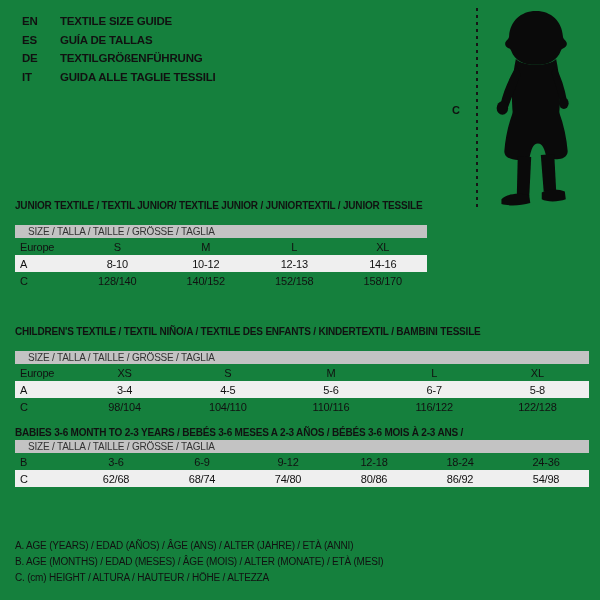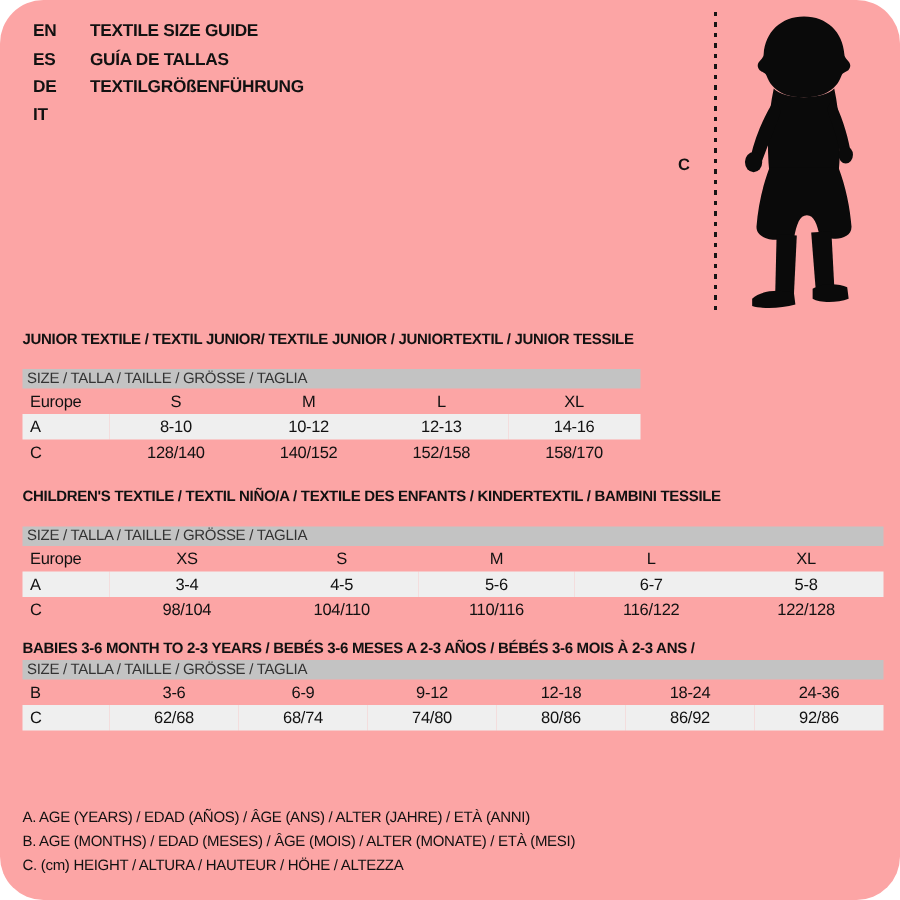--- a/index.html
+++ b/index.html
@@ -1,47 +1,46 @@
 <!DOCTYPE html>
 <html><head>
 <meta charset="utf-8">
 <style>
   * { margin:0; padding:0; box-sizing:border-box; }
   html,body { background:#fff; }
   .page {
-    position:relative; width:600px; height:600px; background:#fca5a5;
+    position:relative; width:600px; height:600px; background:#15803d;
     font-family:"Liberation Sans", sans-serif; color:#111; overflow:hidden;
     letter-spacing:-0.2px;
-    border-radius:29px;
   }
 
   
   .lang-block { position:absolute; top:12px; left:22px; }
   .lang-row { display:flex; line-height:18.5px; font-weight:bold; font-size:11.5px; }
   .lang-code { width:38px; }
 
   
   .figure { position:absolute; top:2px; left:440px; width:152px; height:212px; }
   .dash-line {
     position:absolute; left:36px; top:6px; width:2px; height:199px;
     background:repeating-linear-gradient(to bottom, #161616 0 3px, transparent 3px 7px);
   }
   .marker-label { position:absolute; left:12px; top:102px; font-weight:bold; font-size:11px; }
   .baby-svg { position:absolute; left:48px; top:6px; width:96px; height:202px; }
 
   
   .sec { position:absolute; left:15px; }
-  .sec1 { top:220px; width:412px; }
+  .sec1 { top:199px; width:412px; }
   .sec2 { top:325px; width:574px; }
   .sec3 { top:426px; width:574px; }
   .sec-title { font-weight:bold; font-size:10px; line-height:14px; margin-bottom:12px; }
   .sec3 .sec-title { margin-bottom:0; }
   .size-bar {
     height:13px; background:#c3c3c3; color:#333; font-size:10px;
-    line-height:13px; padding-left:3px;
+    line-height:13px; padding-left:13px;
   }
   table.size-table { width:100%; border-collapse:collapse; table-layout:fixed; }
   table.size-table td { height:17px; font-size:11px; text-align:center; padding:0; }
   table.size-table td.row-label { width:58px; text-align:left; padding-left:5px; }
   table.size-table tr:nth-child(even) td { background:#efefef; }
 
   
   .footnotes { position:absolute; top:538px; left:15px; }
   .footnote { font-weight:normal; font-size:10px; line-height:16px; }
 </style>
@@ -58,20 +57,21 @@
     <div class="lang-row">
       <span class="lang-code">ES</span>
       <span class="lang-title">GUÍA DE TALLAS</span>
     </div>
     <div class="lang-row">
       <span class="lang-code">DE</span>
       <span class="lang-title">TEXTILGRÖßENFÜHRUNG</span>
     </div>
     <div class="lang-row">
       <span class="lang-code">IT</span>
+      <span class="lang-title">GUIDA ALLE TAGLIE TESSILI</span>
     </div>
   </div>
 
   <div class="figure">
     <div class="dash-line"></div>
     <div class="marker-label">C</div>
     <svg class="baby-svg" viewBox="0 0 100 210" xmlns="http://www.w3.org/2000/svg">
       <g fill="#0a0a0a">
         <path d="M50,3 C66,3 77,14 78,29 C78,33 83,34 82,38 C81,42 77,41 76,44 C72,55 62,59 50,59 C38,59 28,55 24,44 C23,41 19,42 18,38 C17,34 22,33 22,29 C23,14 34,3 50,3 Z"></path>
         <path d="M29,53 C25,72 24,92 26,112 L74,112 C76,92 75,72 71,53 C64,61 36,61 29,53 Z"></path>
@@ -167,21 +167,21 @@
         <td>18-24</td>
         <td>24-36</td>
       </tr>
       <tr>
         <td class="row-label">C</td>
         <td>62/68</td>
         <td>68/74</td>
         <td>74/80</td>
         <td>80/86</td>
         <td>86/92</td>
-        <td>92/86</td>
+        <td>54/98</td>
       </tr>
     </tbody>
       </table>
   </div>
 
   <div class="footnotes">
     <div class="footnote">A. AGE (YEARS) / EDAD (AÑOS) / ÂGE (ANS) / ALTER (JAHRE) / ETÀ (ANNI)</div>
     <div class="footnote">B. AGE (MONTHS) / EDAD (MESES) / ÂGE (MOIS) / ALTER (MONATE) / ETÀ (MESI)</div>
     <div class="footnote">C. (cm) HEIGHT / ALTURA / HAUTEUR / HÖHE / ALTEZZA</div>
   </div>

